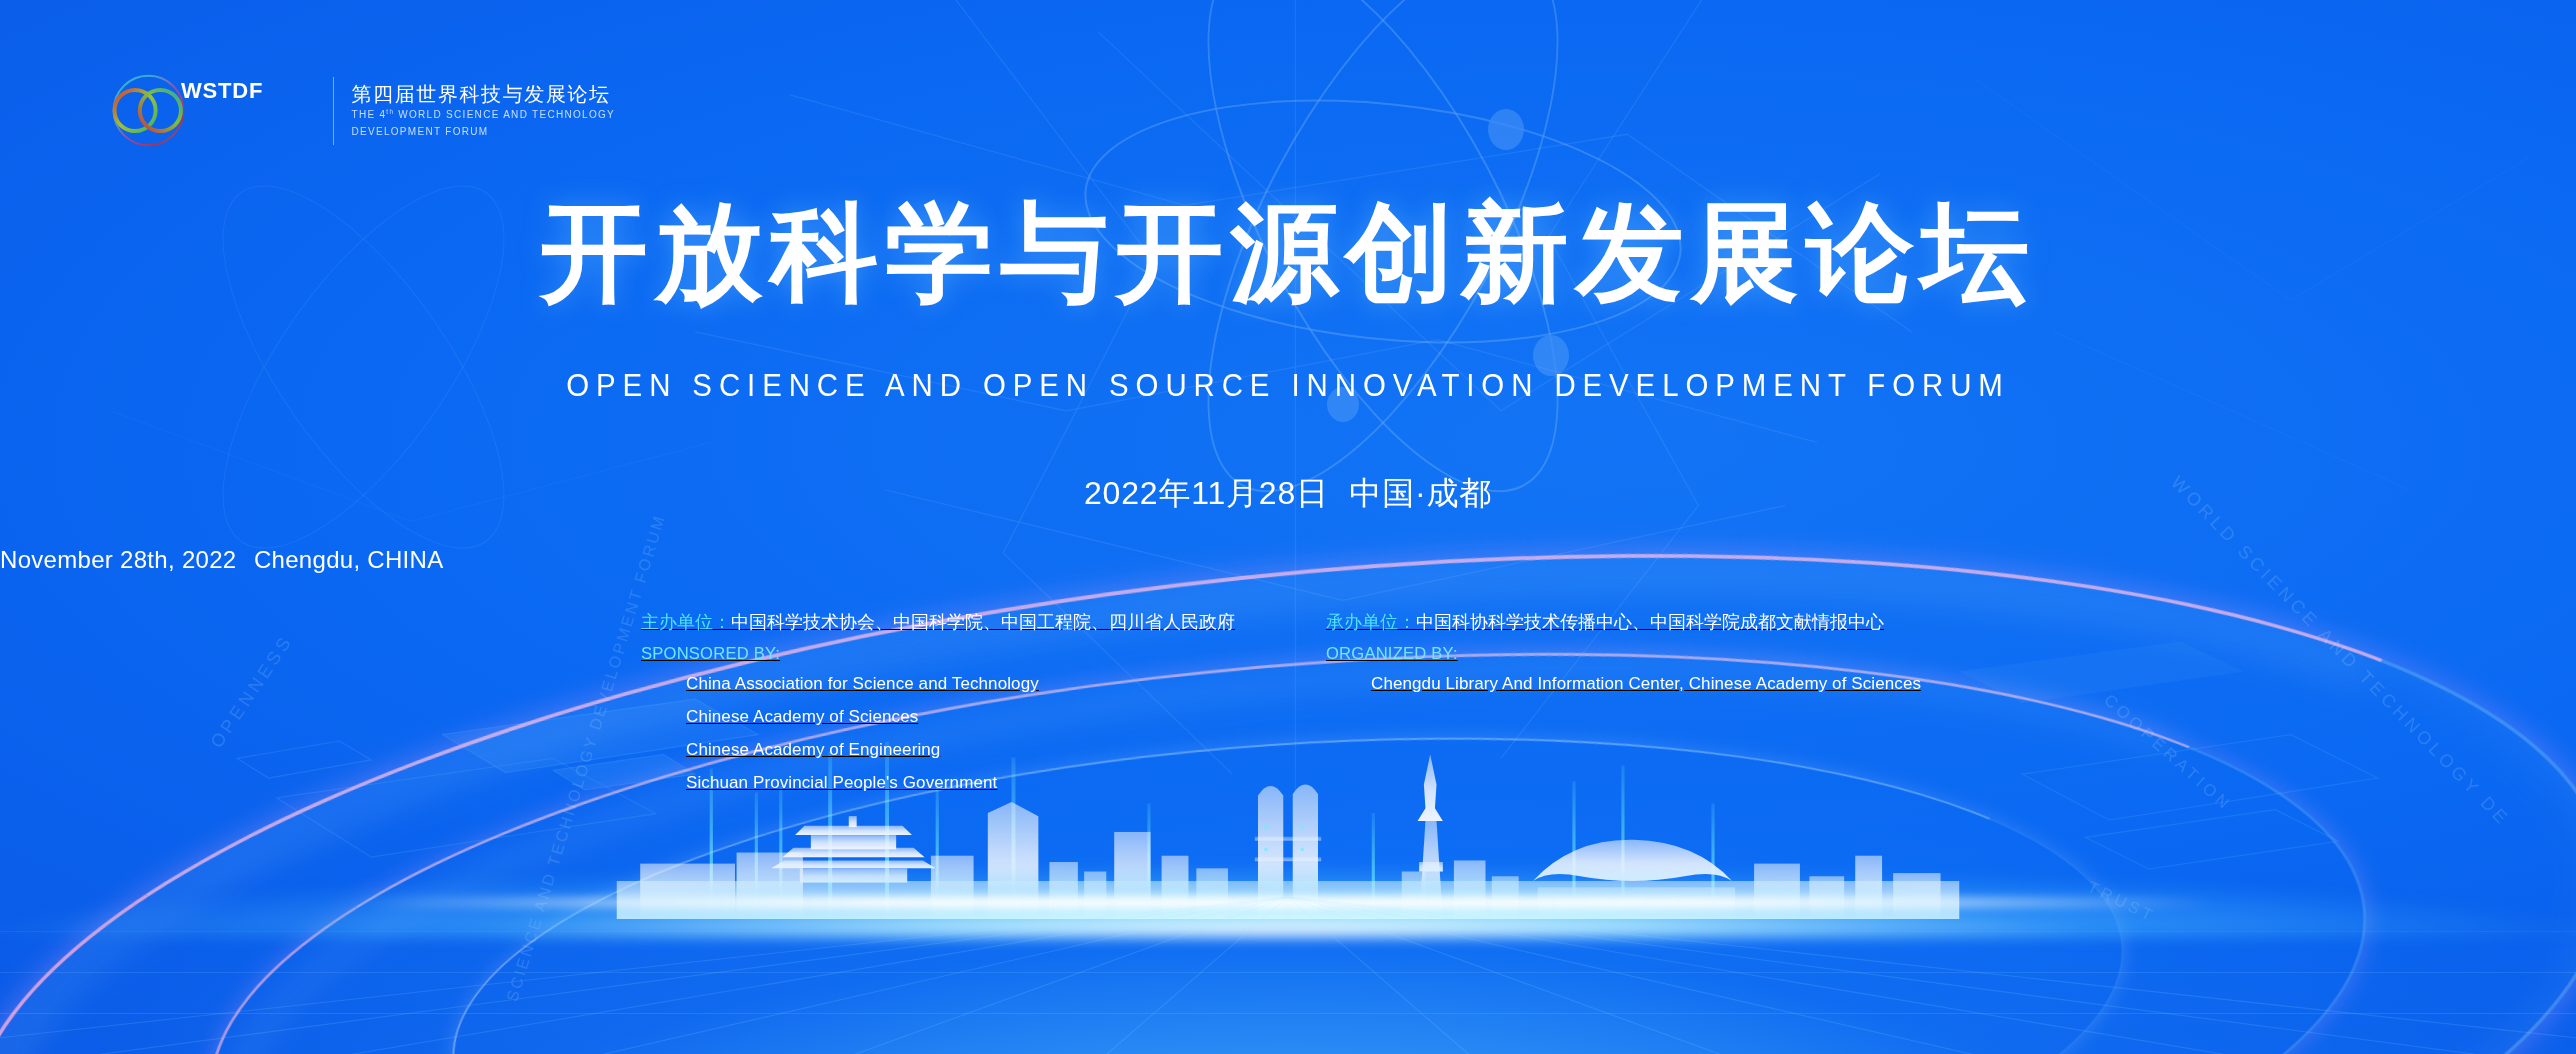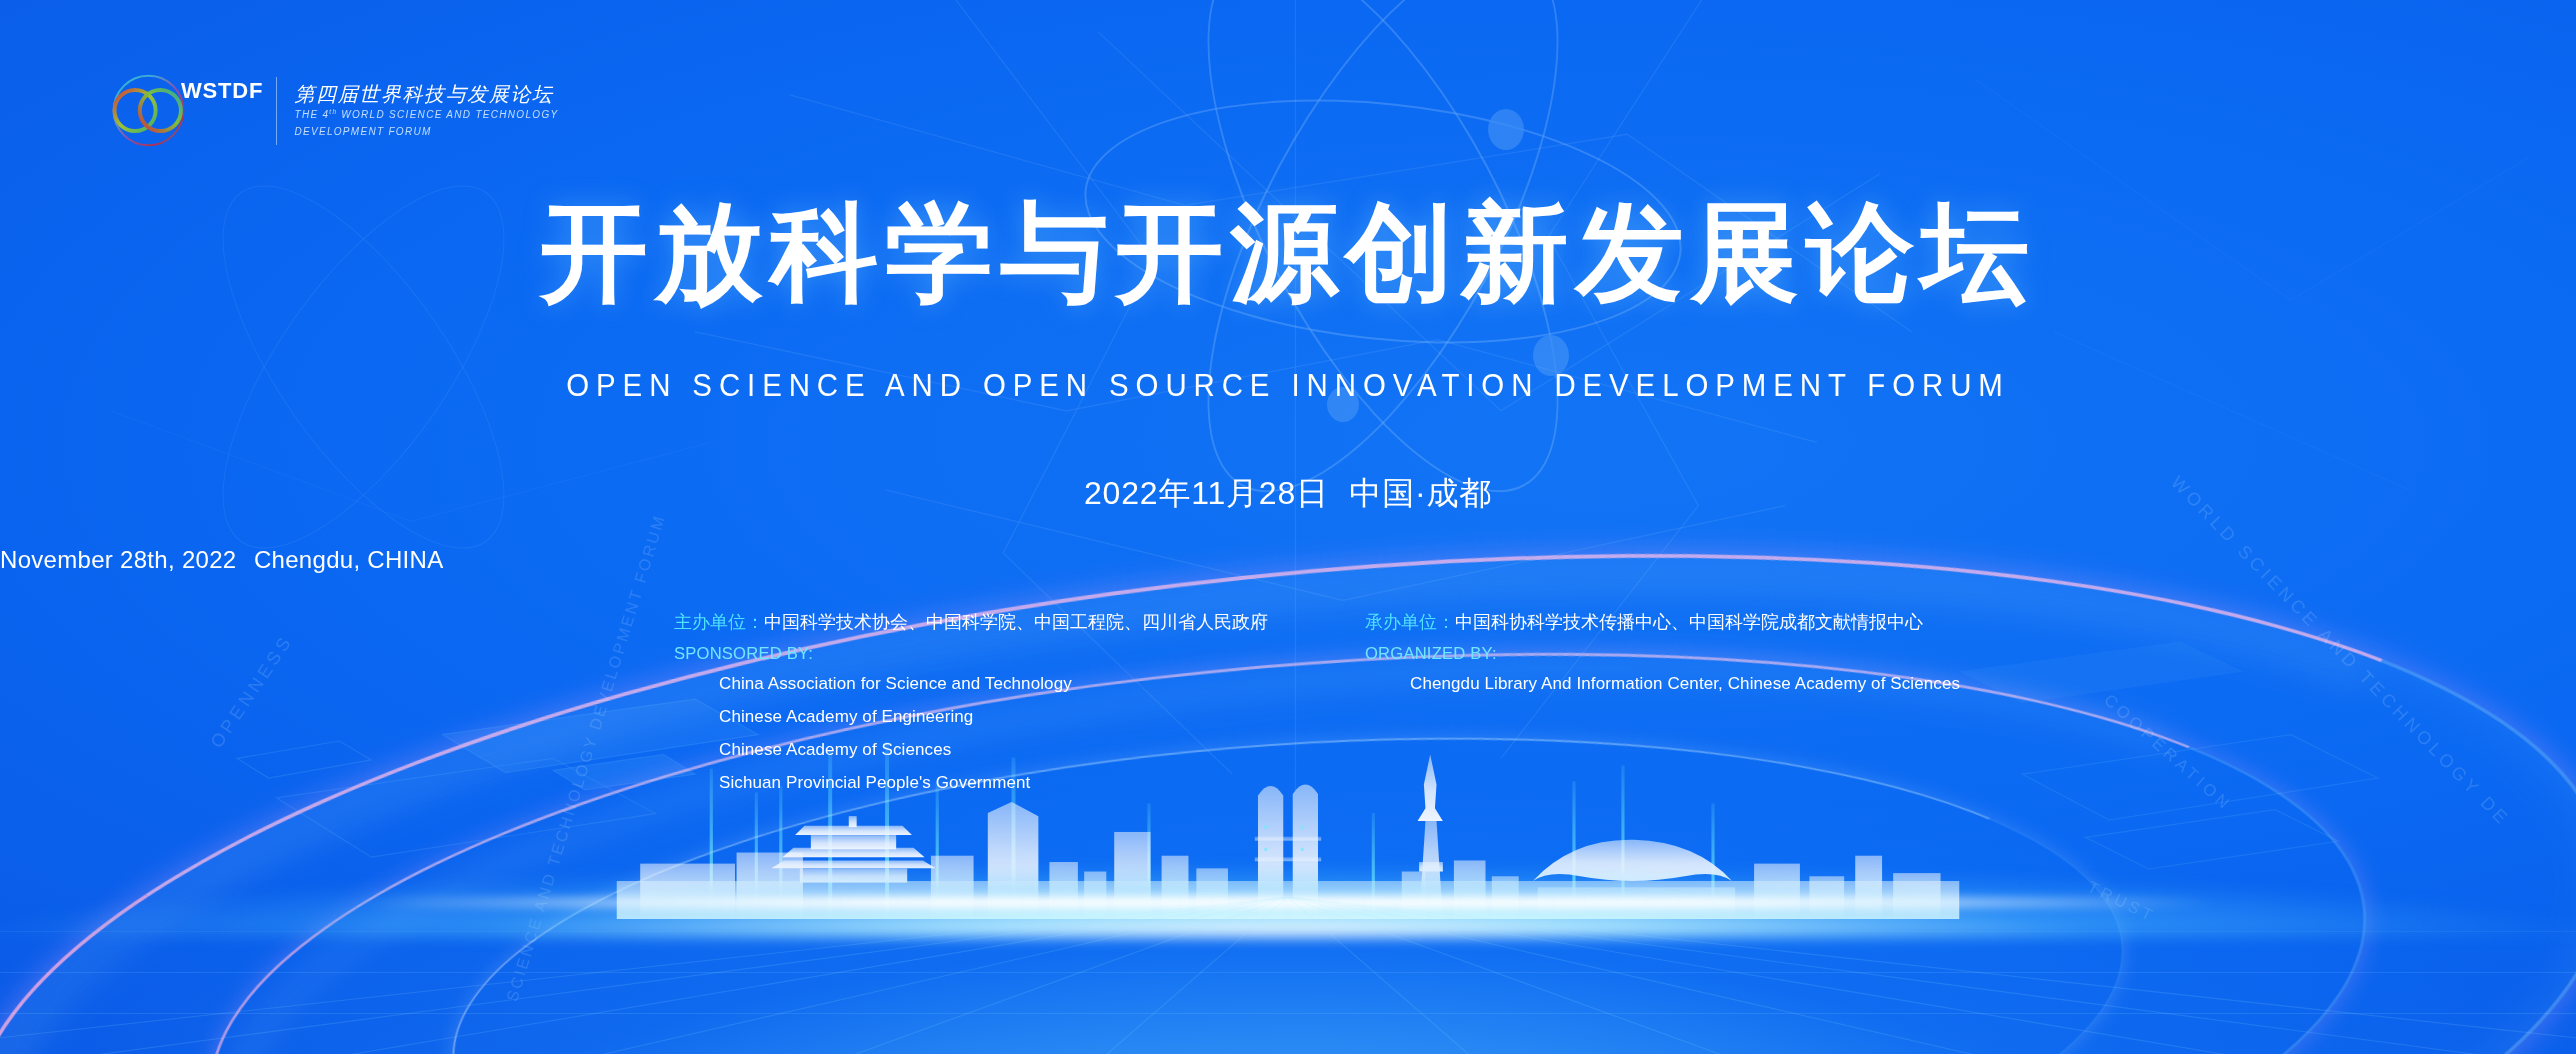--- a/index.html
+++ b/index.html
@@ -185,22 +185,22 @@
   }
   .dateCn .gap{display:inline-block;width:20.5px;}
   .dateEn{
     position:absolute;left:0;right:0;top:520px;text-align:left;
     color:#ffffff;font-size:24px;letter-spacing:0.3px;font-weight:400;margin-top:26px;
   }
   .dateEn .gap{display:inline-block;width:17.4px;}
 
   
   .credits{
-    position:absolute;left:674px;top:613px;width:1343px;
-    display:flex;gap:27px;
+    position:absolute;left:641px;top:613px;width:1343px;
+    display:flex;gap:21px;text-decoration:underline;
   }
   .col{width:664px;}
   .colRight{width:648px;}
   .cnLine{
     font-size:18px;color:#ffffff;margin-bottom:15px;white-space:nowrap;line-height:1;
   }
   .cnLine .lbl{color:#4fe3ff;}
   .enLabel{
     font-size:16.6px;color:#6fe8ff;letter-spacing:0.2px;margin-bottom:12.6px;line-height:1;
   }
@@ -407,21 +407,21 @@
           </linearGradient>
         </defs>
         <circle cx="55" cy="55" r="44" fill="none" stroke="url(#ringg)" stroke-width="2.6"></circle>
         <circle cx="38" cy="55" r="26" fill="none" stroke="url(#loopL)" stroke-width="5"></circle>
         <circle cx="70" cy="55" r="26" fill="none" stroke="url(#loopR)" stroke-width="5"></circle>
       </svg>
     </div>
 
     <div style="position:absolute;left:76px;top:11px;color:#fff;font-size:22px;font-weight:600;letter-spacing:0.8px;">WSTDF</div>
 
-    <div class="logoTxt" style="margin-left:63px;font-style:italic;">
+    <div class="logoTxt" style="margin-left:120px;">
       <div class="logoDiv"></div>
       <div class="logoLines">
         <div class="logoCn">第四届世界科技与发展论坛</div>
         <div class="logoEn1"><span>THE 4</span><sup>th</sup><span> WORLD SCIENCE AND TECHNOLOGY</span></div>
         <div class="logoEn2">DEVELOPMENT FORUM</div>
       </div>
     </div>
   </div>
 
   <div class="title">开放科学与开源创新发展论坛</div>
@@ -435,22 +435,22 @@
   </div>
 
   <div class="credits">
 
     <div class="col">
       <div class="cnLine">
         <span class="lbl">主办单位：</span><span>中国科学技术协会、中国科学院、中国工程院、四川省人民政府</span>
       </div>
       <div class="enLabel">SPONSORED BY:</div>
       <div class="enItem">China Association for Science and Technology</div>
+      <div class="enItem">Chinese Academy of Sciences</div>
       <div class="enItem">Chinese Academy of Engineering</div>
-      <div class="enItem">Chinese Academy of Sciences</div>
       <div class="enItem">Sichuan Provincial People's Government</div>
     </div>
 
     <div class="colRight">
       <div class="cnLine">
         <span class="lbl">承办单位：</span><span>中国科协科学技术传播中心、中国科学院成都文献情报中心</span>
       </div>
       <div class="enLabel">ORGANIZED BY:</div>
       <div class="enItem">Chengdu Library And Information Center, Chinese Academy of Sciences</div>
     </div>

